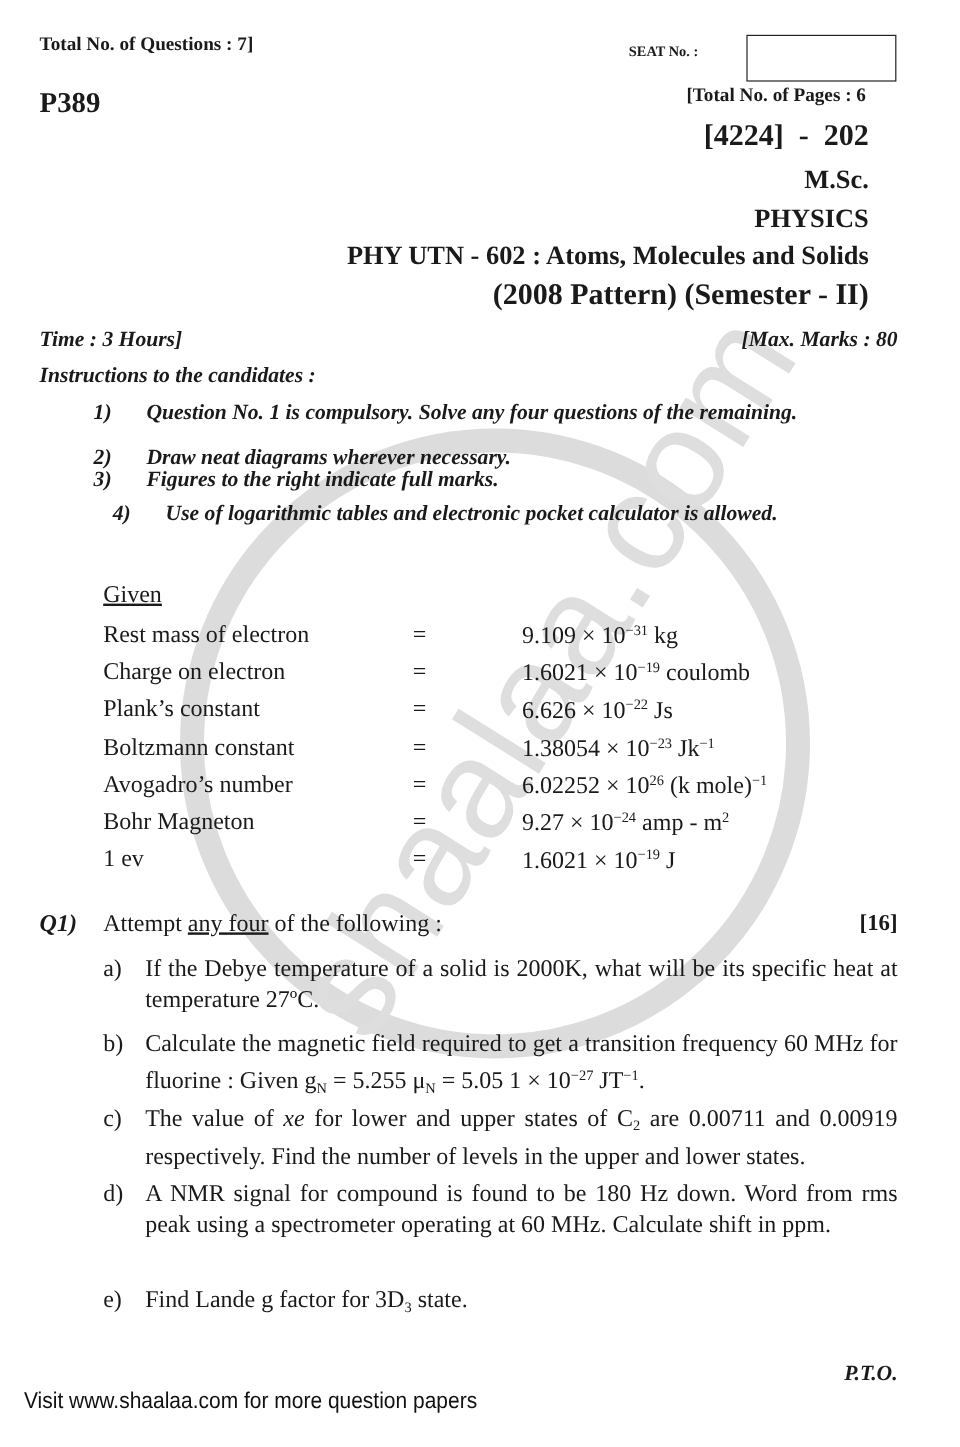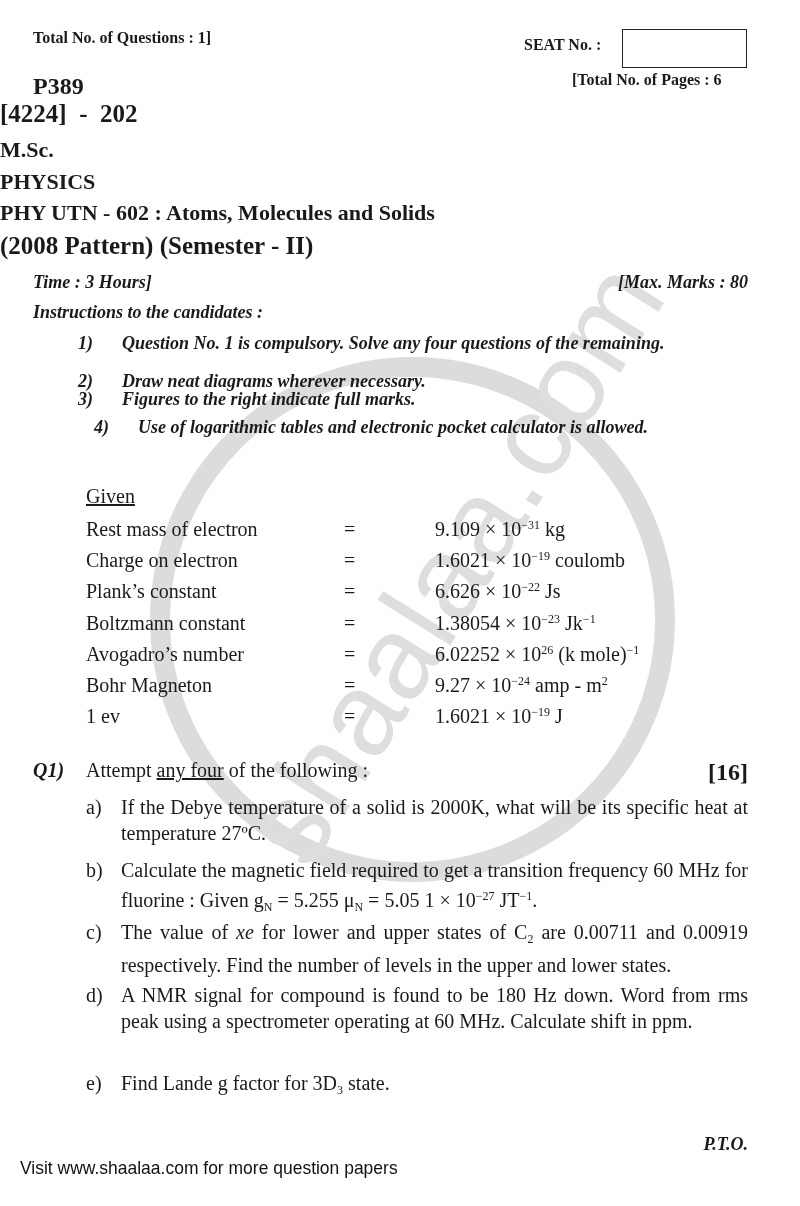--- a/index.html
+++ b/index.html
@@ -3,21 +3,21 @@
   <meta charset="utf-8">
   <style>
     html, body { margin: 0; padding: 0; }
     body {
       width: 800px; height: 1206px; background: #ffffff; position: relative; overflow: hidden;
       font-family: "Liberation Serif", "DejaVu Serif", serif; color: #1a1a1a;
     }
     .abs { position: absolute; }
     .bold { font-weight: bold; }
     .ital { font-style: italic; }
-    .ctr { left: 0; width: 724px; text-align: left; }
+    .ctr { left: 0; width: 724px; text-align: right; }
 
     
     .wm-circle {
       position: absolute; left: 150px; top: 357px; width: 525px; height: 525px;
       border: 20px solid #dcdcdc; border-radius: 50%; box-sizing: border-box; z-index: 0;
     }
     .wm-text {
       position: absolute; left: 150px; top: 560px; width: 525px; text-align: center;
       font-family: "Liberation Sans", "DejaVu Sans", sans-serif; font-size: 118px;
       color: #dedede; transform: rotate(-58deg); transform-origin: 50% 50%; z-index: 0;
@@ -44,23 +44,23 @@
     .footer { position: absolute; left: 20px; top: 1157px; font-family: "Liberation Sans", "DejaVu Sans", sans-serif; font-size: 19px; color: #111; transform: scaleX(0.92); transform-origin: left; }
   </style>
 </head>
 <body>
 
 <div class="wm-circle"></div>
 <div class="wm-text">shaalaa.com</div>
 
 <div class="content">
 
-  <div class="abs bold" style="left:33px; top:29px; font-size:16px;">Total No. of Questions : 1]</div>
+  <div class="abs bold" style="left:33px; top:29px; font-size:16px;">Total No. of Questions : 7]</div>
   <div class="abs bold" style="left:33px; top:73px; font-size:24px;">P389</div>
-  <div class="abs bold" style="left:524px; top:36px; font-size:16px;">SEAT No. :</div>
+  <div class="abs bold" style="left:524px; top:36px; font-size:12px;">SEAT No. :</div>
   <div class="seat-box"></div>
   <div class="abs bold" style="left:572px; top:71px; font-size:16px;">[Total No. of Pages : 6</div>
 
   <div class="abs ctr bold" style="top:100px; font-size:25px; white-space:pre;">[4224]  -  202</div>
   <div class="abs ctr bold" style="top:137px; font-size:22px;">M.Sc.</div>
   <div class="abs ctr bold" style="top:169px; font-size:22px;">PHYSICS</div>
   <div class="abs ctr bold" style="top:200px; font-size:22px;">PHY UTN - 602 : Atoms, Molecules and Solids</div>
   <div class="abs ctr bold" style="top:232px; font-size:25px;">(2008 Pattern) (Semester - II)</div>
 
   <div class="abs ital bold" style="left:33px; top:272px; font-size:18px;">Time : 3 Hours]</div>
@@ -115,21 +115,21 @@
   <div class="const-row" style="top:705px;">
     <span class="const-name">1 ev</span>
     <span class="const-eq">=</span>
     <span class="const-val"><span>1.6021 × 10</span><sup>−19</sup><span> J</span><sup></sup></span>
   </div>
 
   <div class="abs ital bold" style="left:33px; top:759px; font-size:20px;">Q1)</div>
   <div class="abs" style="left:86px; top:759px; font-size:20px;">
     <span>Attempt </span><span style="text-decoration:underline;">any four</span><span> of the following :</span>
   </div>
-  <div class="abs bold" style="right:52px; top:759px; font-size:24px;">[16]</div>
+  <div class="abs bold" style="right:52px; top:759px; font-size:19px;">[16]</div>
 
   <div class="q-item" style="top:794px;">
     <span class="q-letter">a)</span>
     <div class="q-text">If the Debye temperature of a solid is 2000K, what will be its specific heat at temperature 27ºC.</div>
   </div>
 
   <div class="q-item" style="top:857px;">
     <span class="q-letter">b)</span>
     <div class="q-text"><span>Calculate the magnetic field required to get a transition frequency 60 MHz for fluorine : Given g</span><sub>N</sub><span> = 5.255 μ</span><sub>N</sub><span> = 5.05 1 × 10</span><sup>−27</sup><span> JT</span><sup>−1</sup><span>.</span></div>
   </div>

